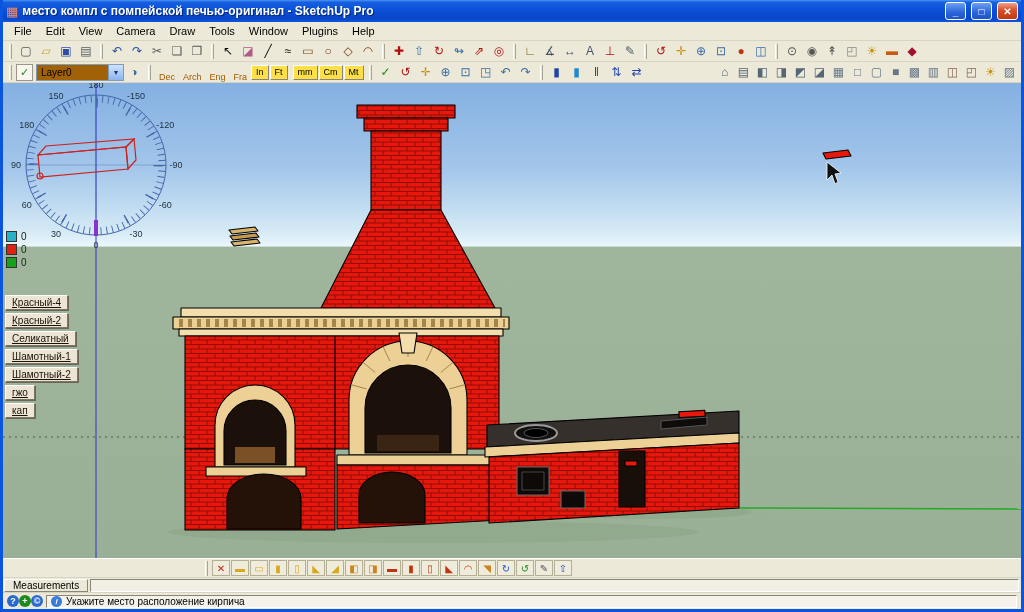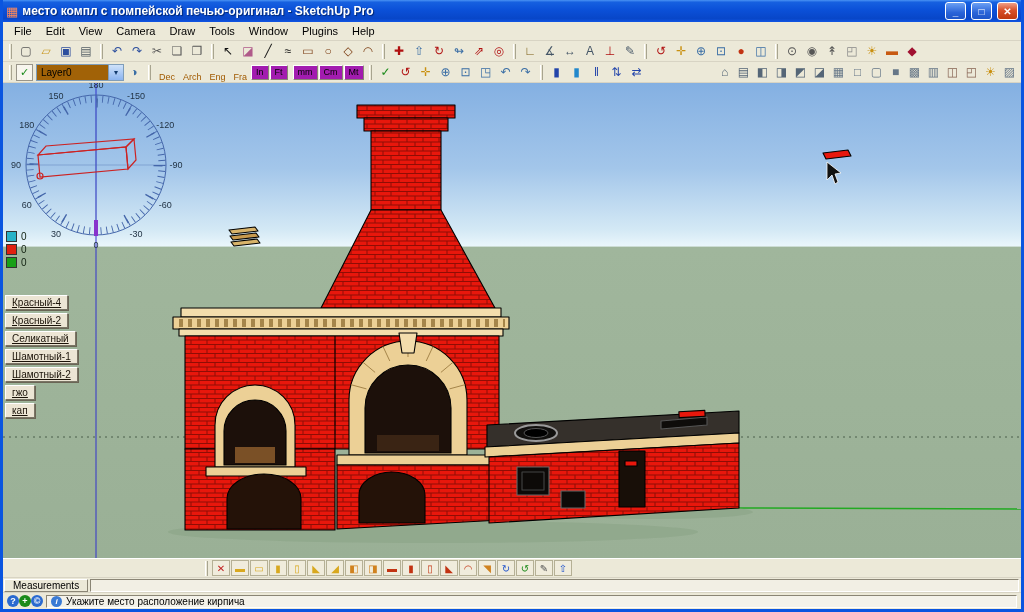--- a/index.html
+++ b/index.html
@@ -32,21 +32,21 @@
   .tbtn { width:20px; height:18px; display:inline-flex; align-items:center; justify-content:center;
     font-size:12px; line-height:1; cursor:default; }
   .check-btn { width:17px; height:17px; border:1px solid #9a968a; background:#f8f6ee; color:#1a8a1a;
     display:flex; align-items:center; justify-content:center; font-size:11px; }
   .layer-select { width:88px; height:17px; margin-left:3px; border:1px solid #7f9db9; background:#a16207;
     display:flex; align-items:center; padding-left:4px; font-size:10px; }
   .dd-arrow { margin-left:auto; width:15px; height:15px; border-left:1px solid #7f9db9;
     background:linear-gradient(#cfe2fa,#8cb4f0); display:flex; align-items:center; justify-content:center;
     font-size:8px; color:#123a6e; }
   .unit-lbl { font-size:9px; color:#a05a00; padding:0 4px; cursor:default;margin-top:10px; }
-  .unit-btn { font-size:9px; height:15px; padding:0 4px; margin-right:1px; background:#a21caf;
+  .unit-btn { font-size:9px; height:15px; padding:0 4px; margin-right:1px; background:#fde047;
     border:1px solid; border-color:#fff #8a8575 #8a8575 #fff; display:inline-flex; align-items:center; }
   .views-strip { margin-left:auto; display:flex; align-items:center; }
   .views-strip .tbtn { width:19px; }
 
   
   .viewport { position:relative; flex:1 1 auto; overflow:hidden;
     background:linear-gradient(180deg,#84b0e2 0%,#a3c6ea 18%,#d4e9f5 31%,#eaf6fb 34.3%,#a0b69c 34.6%,#9ab096 100%); }
   .scene { position:absolute; left:0; top:0; }
 
   .protractor { position:absolute; left:5px; top:-6px; width:176px; height:176px; }

